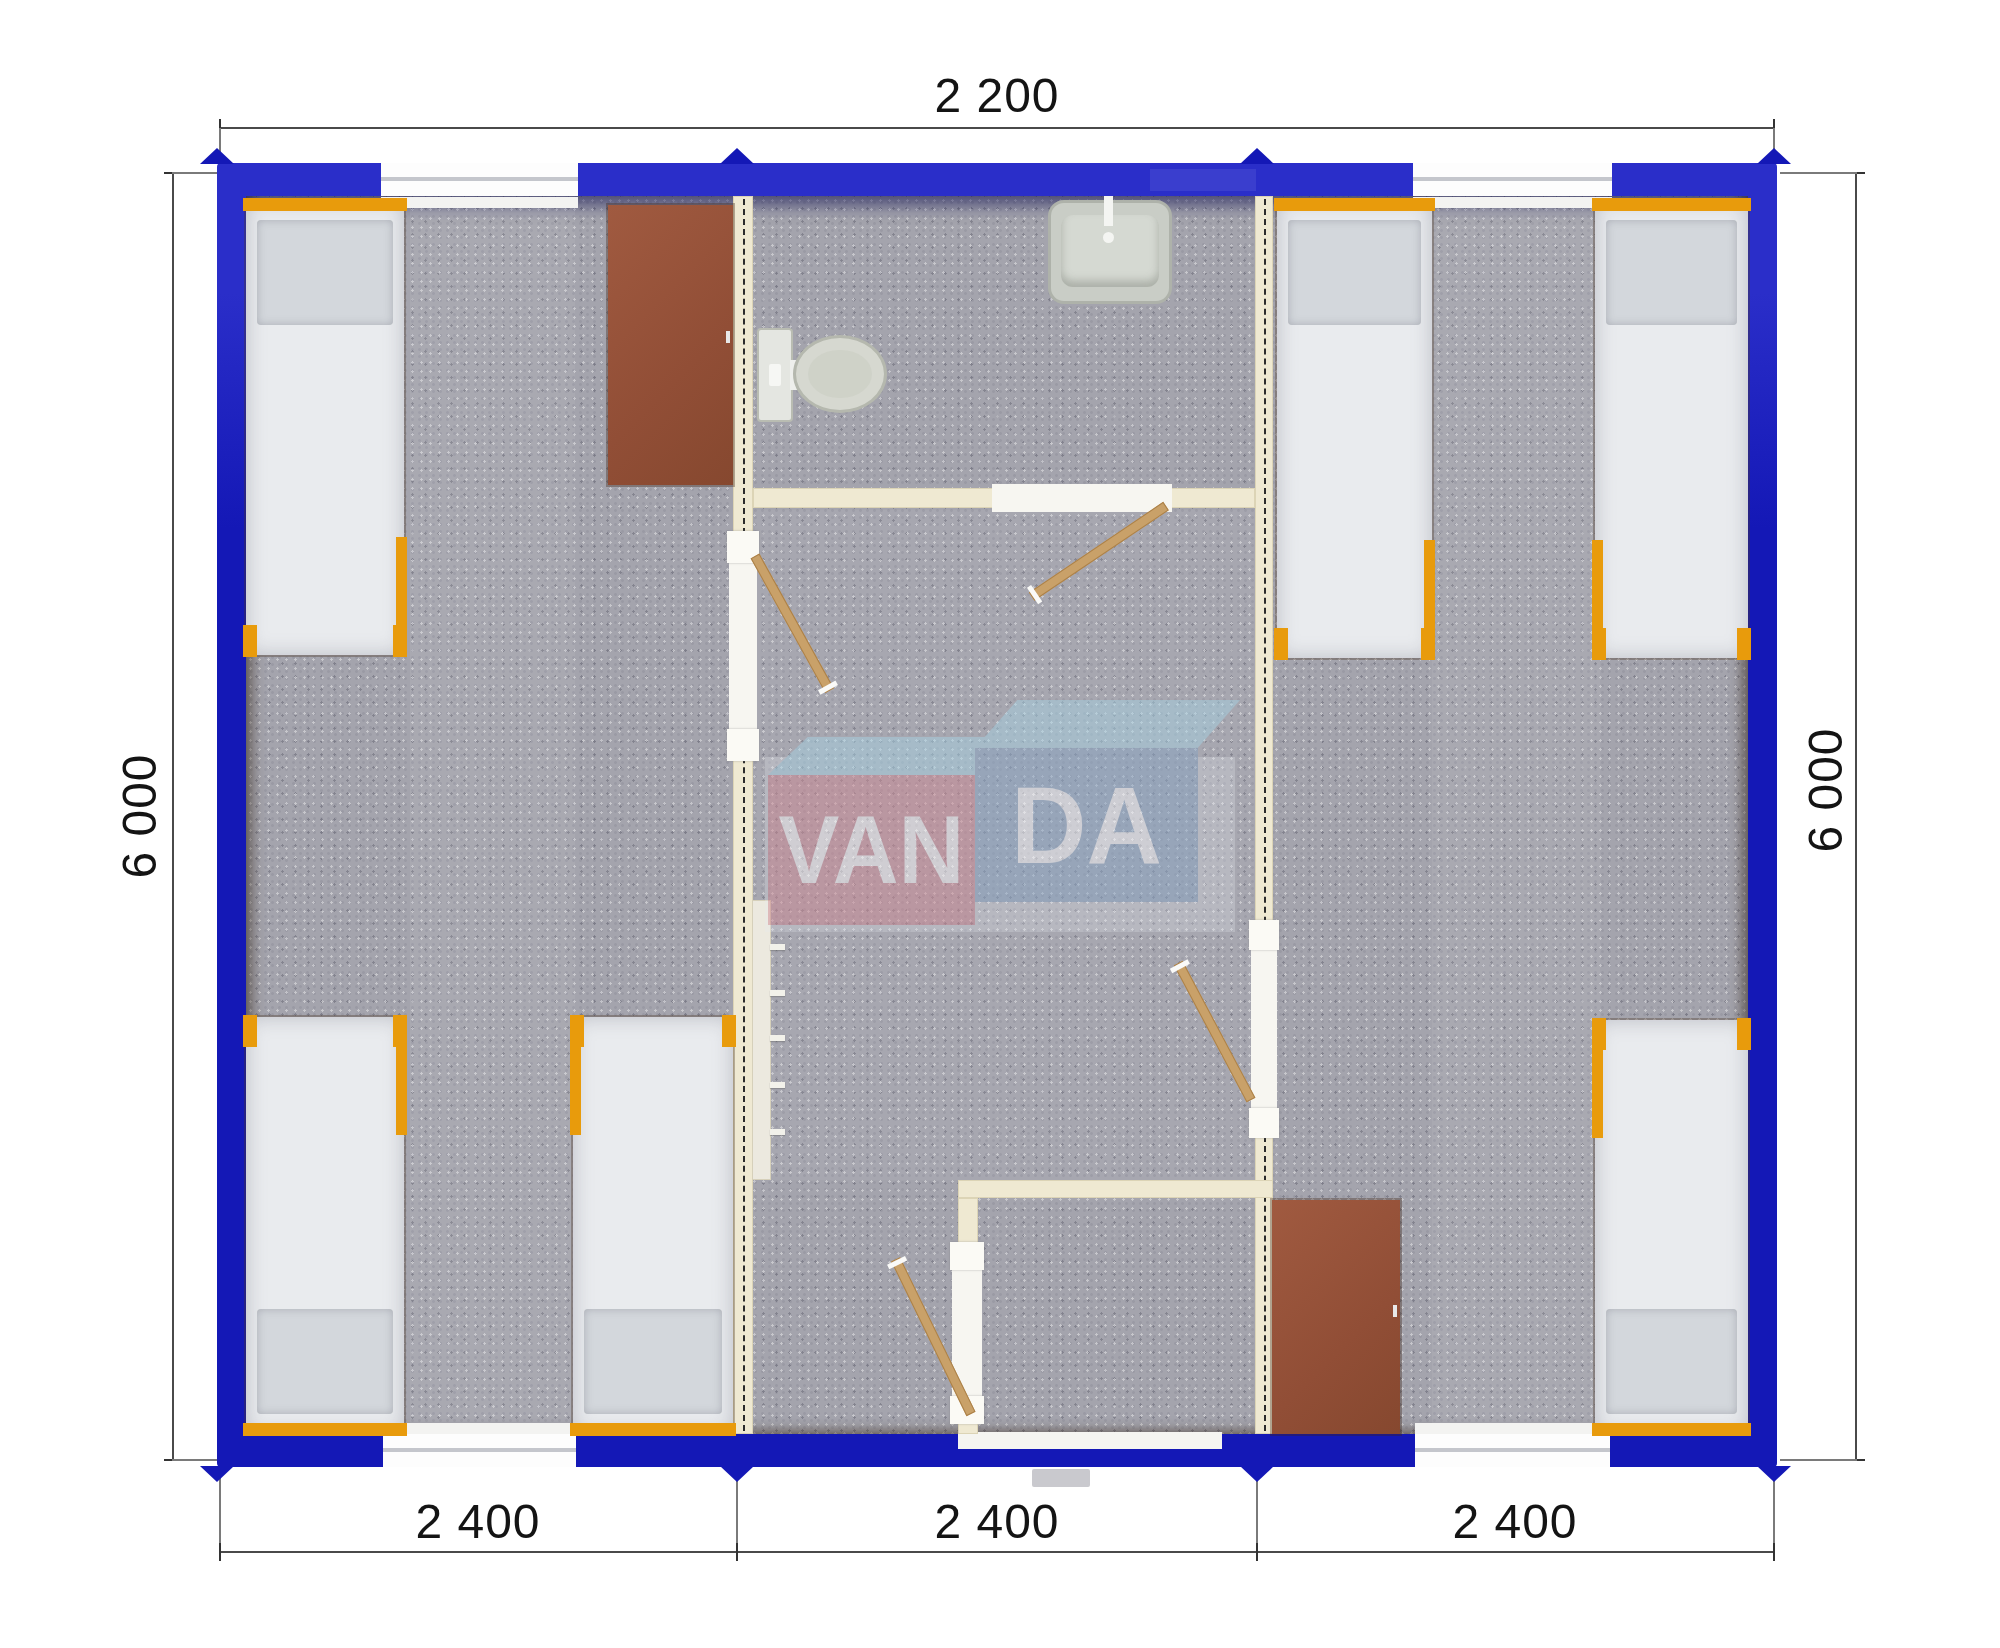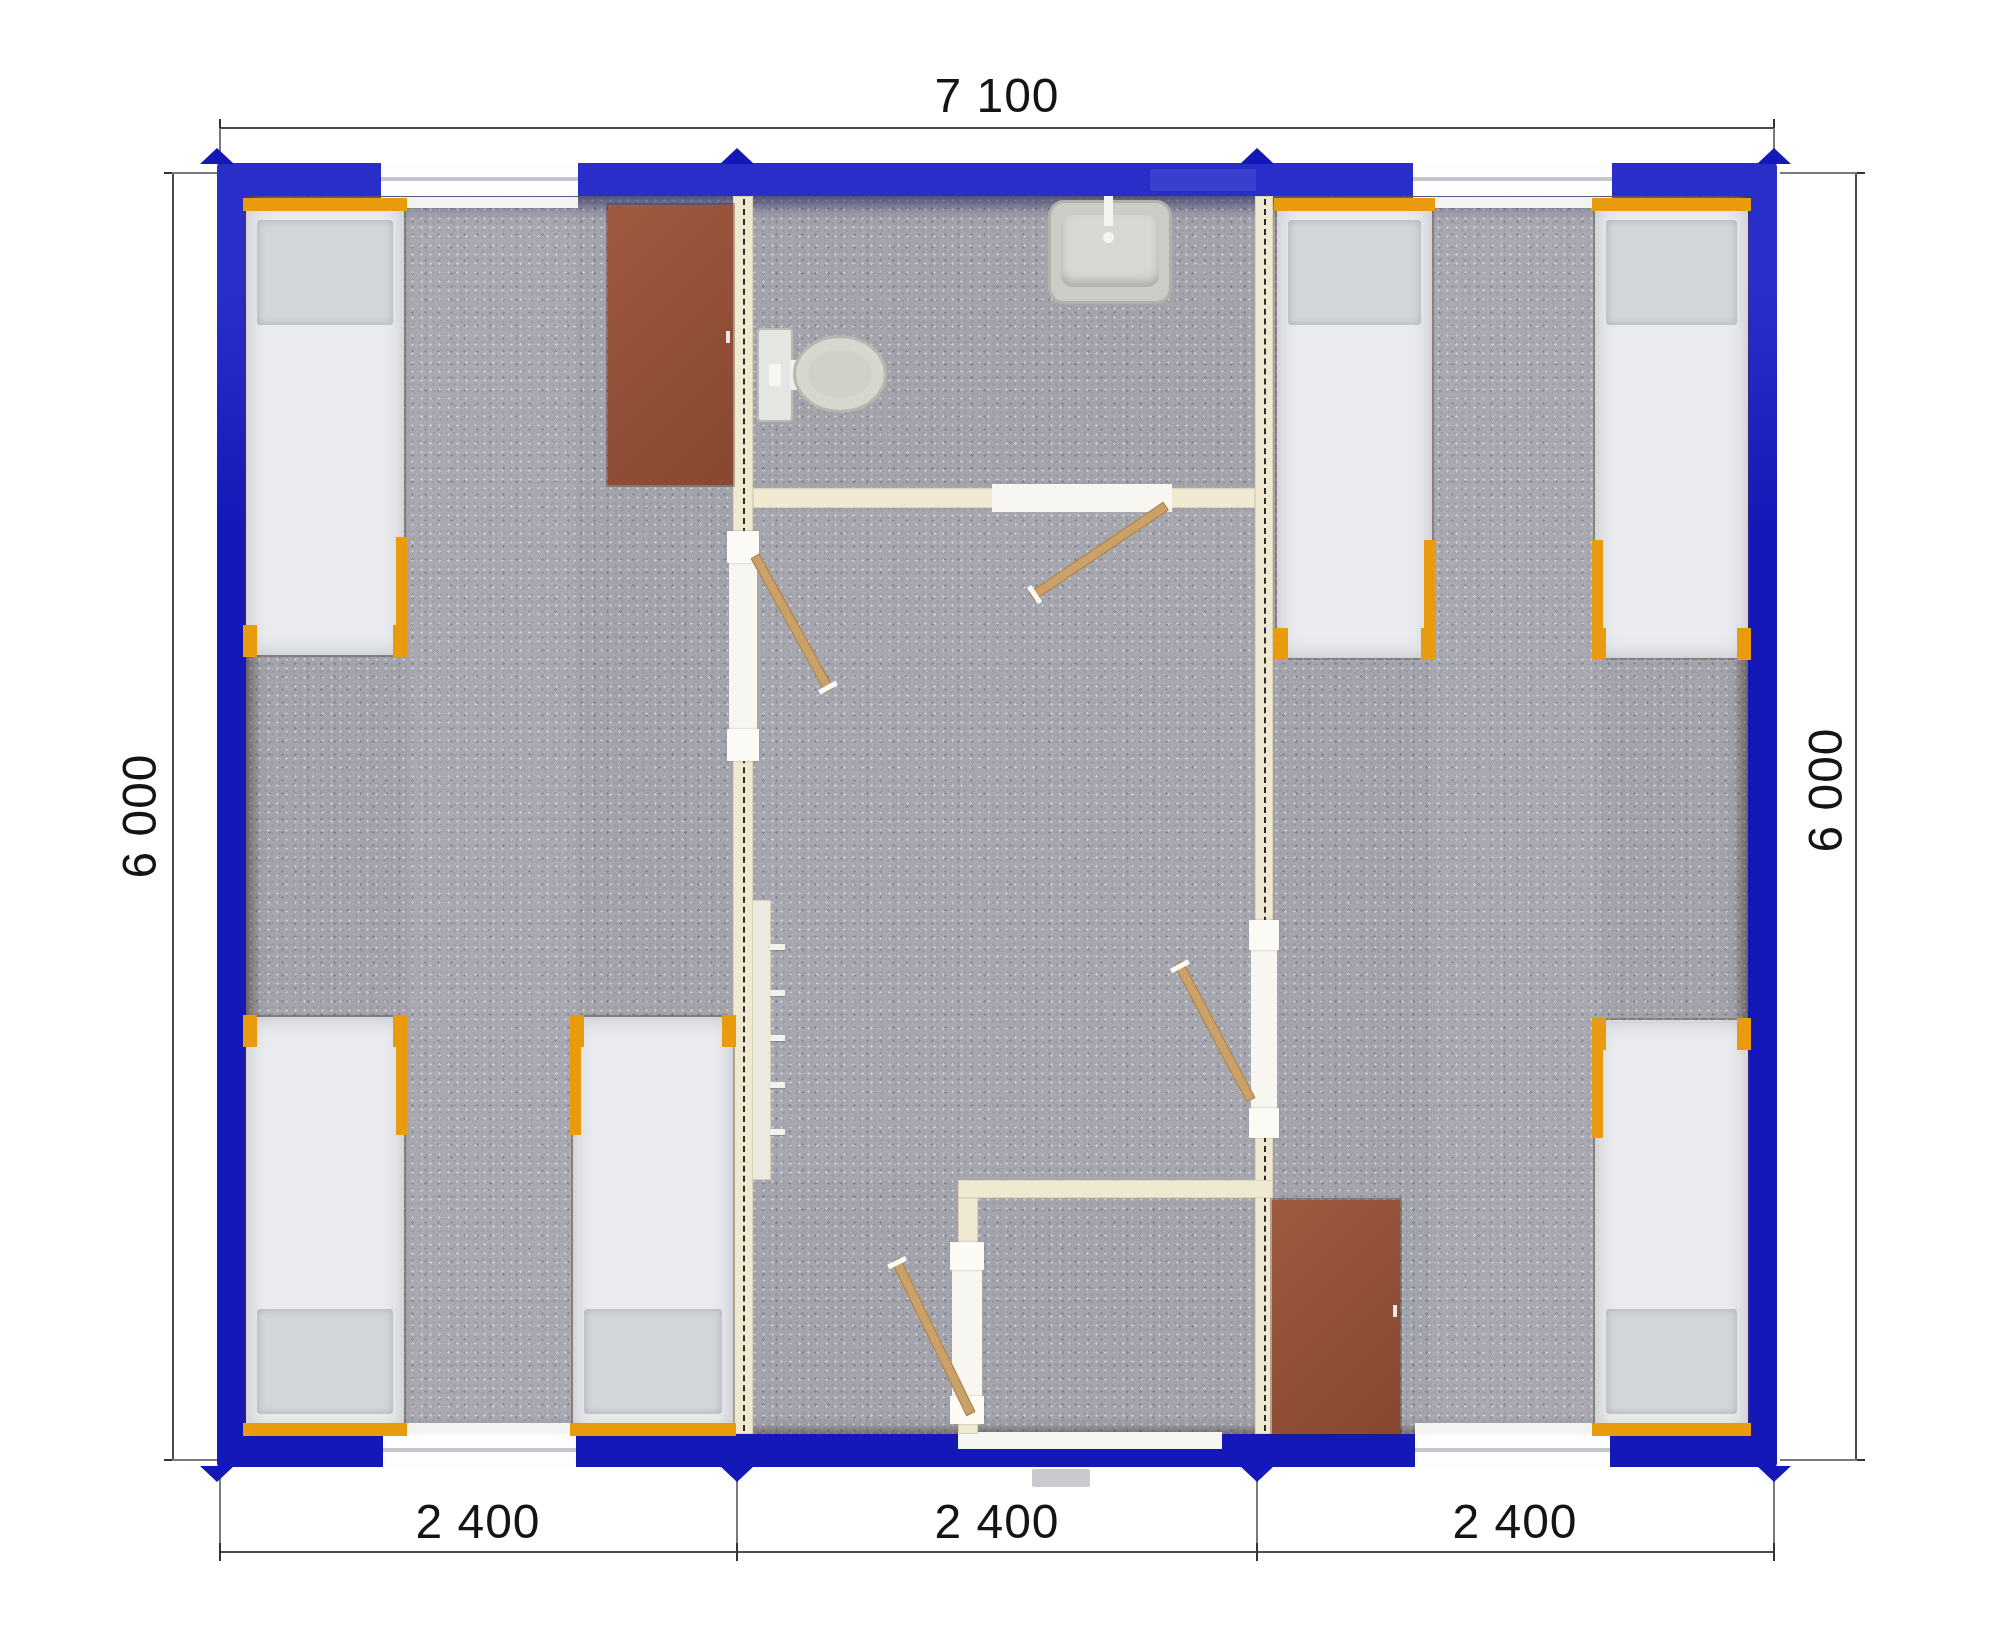--- a/index.html
+++ b/index.html
@@ -105,21 +105,21 @@
   .logo-text{position:absolute;color:rgba(255,255,255,.95);font-weight:bold;line-height:1;
     display:flex;align-items:center;justify-content:center;transform:scaleX(.95);}
   .logo-text-van{left:38px;top:85px;width:207px;height:150px;font-size:96px;}
   .logo-text-da{left:245px;top:58px;width:223px;height:154px;font-size:110px;}
 </style>
 </head>
 <body>
 
 <div class="canvas">
 
-  <div class="dim-label" style="left:897px;top:72px;width:200px;">7 100</div>
+  <div class="dim-label" style="left:897px;top:72px;width:200px;">2 200</div>
   <div class="dim-line" style="left:220px;top:127px;width:1554px;height:2px;"></div>
   <div class="dim-tick" style="left:219px;top:119px;width:2px;height:17px;"></div>
   <div class="dim-tick" style="left:1773px;top:119px;width:2px;height:17px;"></div>
   <div class="dim-ext" style="left:219px;top:128px;width:2px;height:36px;"></div>
   <div class="dim-ext" style="left:1773px;top:128px;width:2px;height:36px;"></div>
 
   <div class="dim-label" style="left:40px;top:792px;width:200px;transform:rotate(-90deg);">6 000</div>
   <div class="dim-line" style="left:172px;top:173px;width:2px;height:1288px;"></div>
   <div class="dim-tick" style="left:164px;top:172px;width:18px;height:2px;"></div>
   <div class="dim-tick" style="left:164px;top:1459px;width:18px;height:2px;"></div>
@@ -259,14 +259,23 @@
   <div class="toilet-tank" style="left:757px;top:328px;width:36px;height:94px;"></div>
   <div class="toilet-hinge" style="left:790px;top:360px;width:10px;height:30px;"></div>
   <div class="toilet-bowl" style="left:793px;top:335px;width:94px;height:78px;"></div>
 
   <div class="sink" style="left:1048px;top:200px;width:124px;height:104px;">
     <div class="sink-basin"></div>
   </div>
   <div class="faucet-pipe" style="left:1104px;top:196px;width:9px;height:30px;"></div>
   <div class="faucet-dot" style="left:1103px;top:232px;width:11px;height:11px;"></div>
 
+  <div class="logo">
+    <div class="logo-band"></div>
+    <div class="logo-top-pink"></div>
+    <div class="logo-box-pink"></div>
+    <div class="logo-top-blue"></div>
+    <div class="logo-box-blue"></div>
+    <div class="logo-text logo-text-van">VAN</div>
+    <div class="logo-text logo-text-da">DA</div>
+  </div>
 
 </div>
 
 </body></html>

